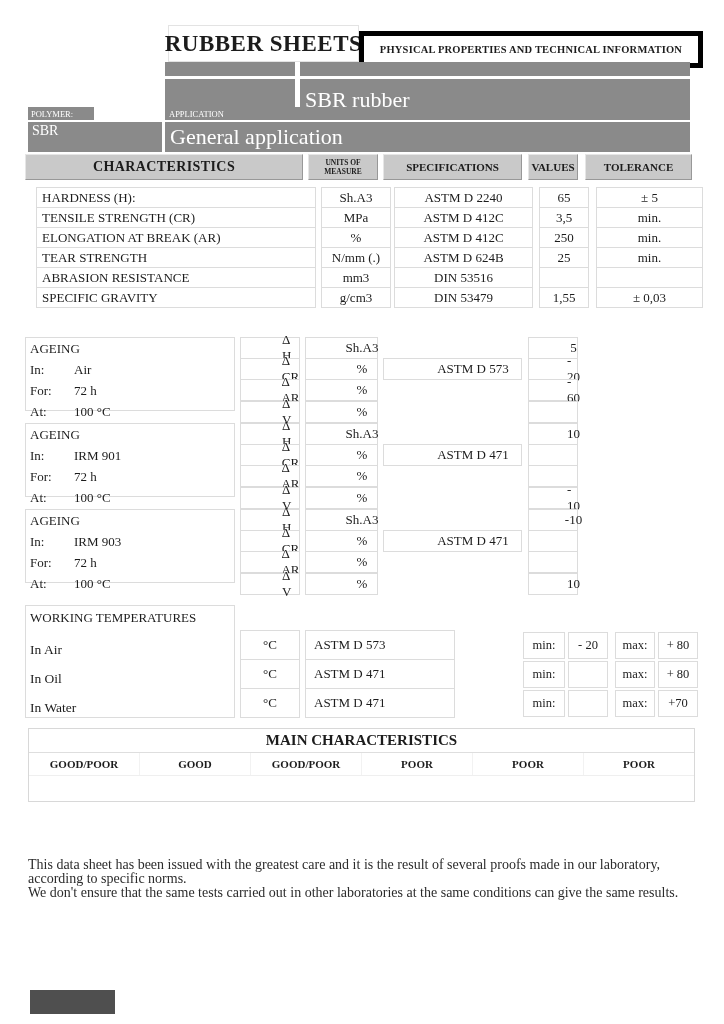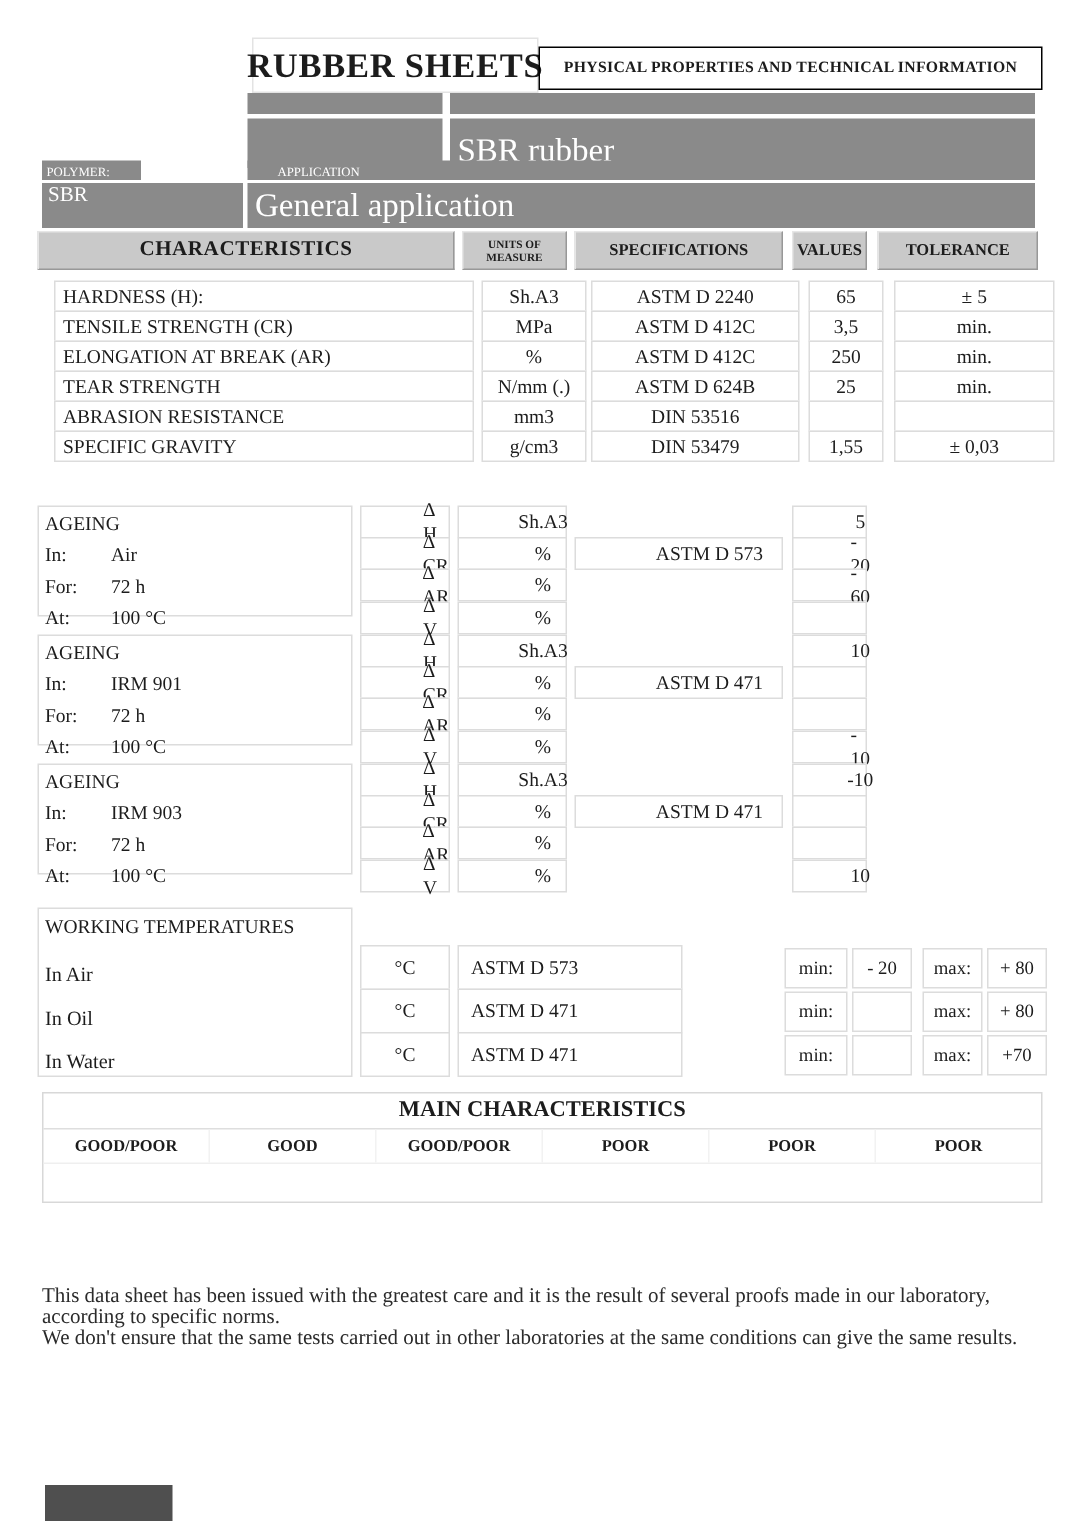--- a/index.html
+++ b/index.html
@@ -4,32 +4,32 @@
 <style>
   html,body{margin:0;padding:0;background:#ffffff;}
   .page{position:relative;width:724px;height:1024px;background:#ffffff;overflow:hidden;
         font-family:"Liberation Serif","DejaVu Serif",serif;color:#1c1c1c;}
   .abs{position:absolute;}
   .graybar{background:#8a8a8a;color:#ffffff;}
   
   .title-box{left:168px;top:25px;width:189px;height:35px;border:1px solid #e3e3e3;
              display:flex;align-items:center;justify-content:center;
              font-size:23px;font-weight:bold;letter-spacing:.5px;white-space:nowrap;}
-  .subtitle-box{left:359px;top:31px;width:334px;height:27px;border:1px solid #000000;
+  .subtitle-box{left:359px;top:31px;width:334px;height:27px;border:5px solid #000000;
              display:flex;align-items:center;justify-content:center;
              font-size:10.5px;font-weight:bold;letter-spacing:.2px;white-space:nowrap;}
   .strip1l{left:165px;top:62px;width:130px;height:14px;}
   .strip1r{left:300px;top:62px;width:390px;height:14px;}
   .strip2l{left:165px;top:79px;width:130px;height:33px;}
   .product-box{left:300px;top:79px;width:390px;height:41px;display:flex;align-items:center;
              font-size:22px;padding-left:5px;box-sizing:border-box;}
   .polymer-label{left:28px;top:107px;width:66px;height:13px;font-size:8.5px;
              padding-left:3px;box-sizing:border-box;display:flex;align-items:center;}
   .application-label{left:165px;top:107px;width:525px;height:13px;font-size:8.5px;
-             padding-left:20px;box-sizing:border-box;display:flex;align-items:center;}
+             padding-left:4px;box-sizing:border-box;display:flex;align-items:center;}
   .polymer-value{left:28px;top:122px;width:134px;height:30px;font-size:14px;
              padding:1px 0 0 4px;box-sizing:border-box;}
   .application-value{left:165px;top:122px;width:525px;height:30px;font-size:22px;
              padding-left:5px;box-sizing:border-box;display:flex;align-items:center;}
   
   .hcell{background:#c9c9c9;border-top:1px solid #e6e6e6;border-left:1px solid #e6e6e6;
          border-right:1px solid #989898;border-bottom:1px solid #989898;
          display:flex;align-items:center;justify-content:center;box-sizing:border-box;
          font-weight:bold;text-align:center;}
   .h-char{left:25px;top:154px;width:278px;height:26px;font-size:14px;letter-spacing:.4px;}

